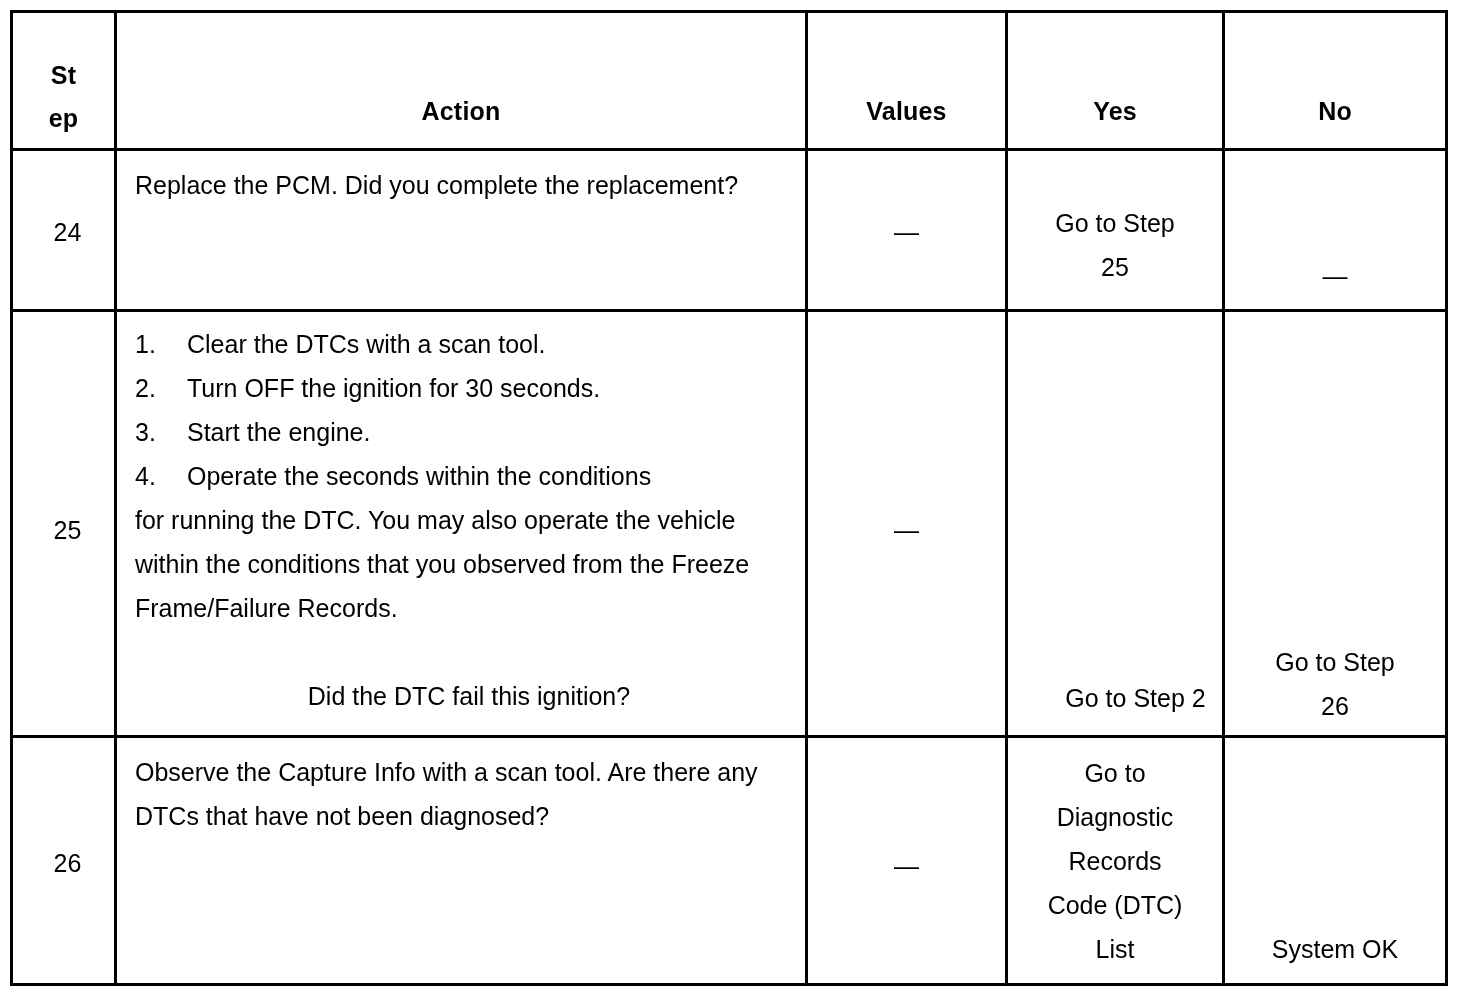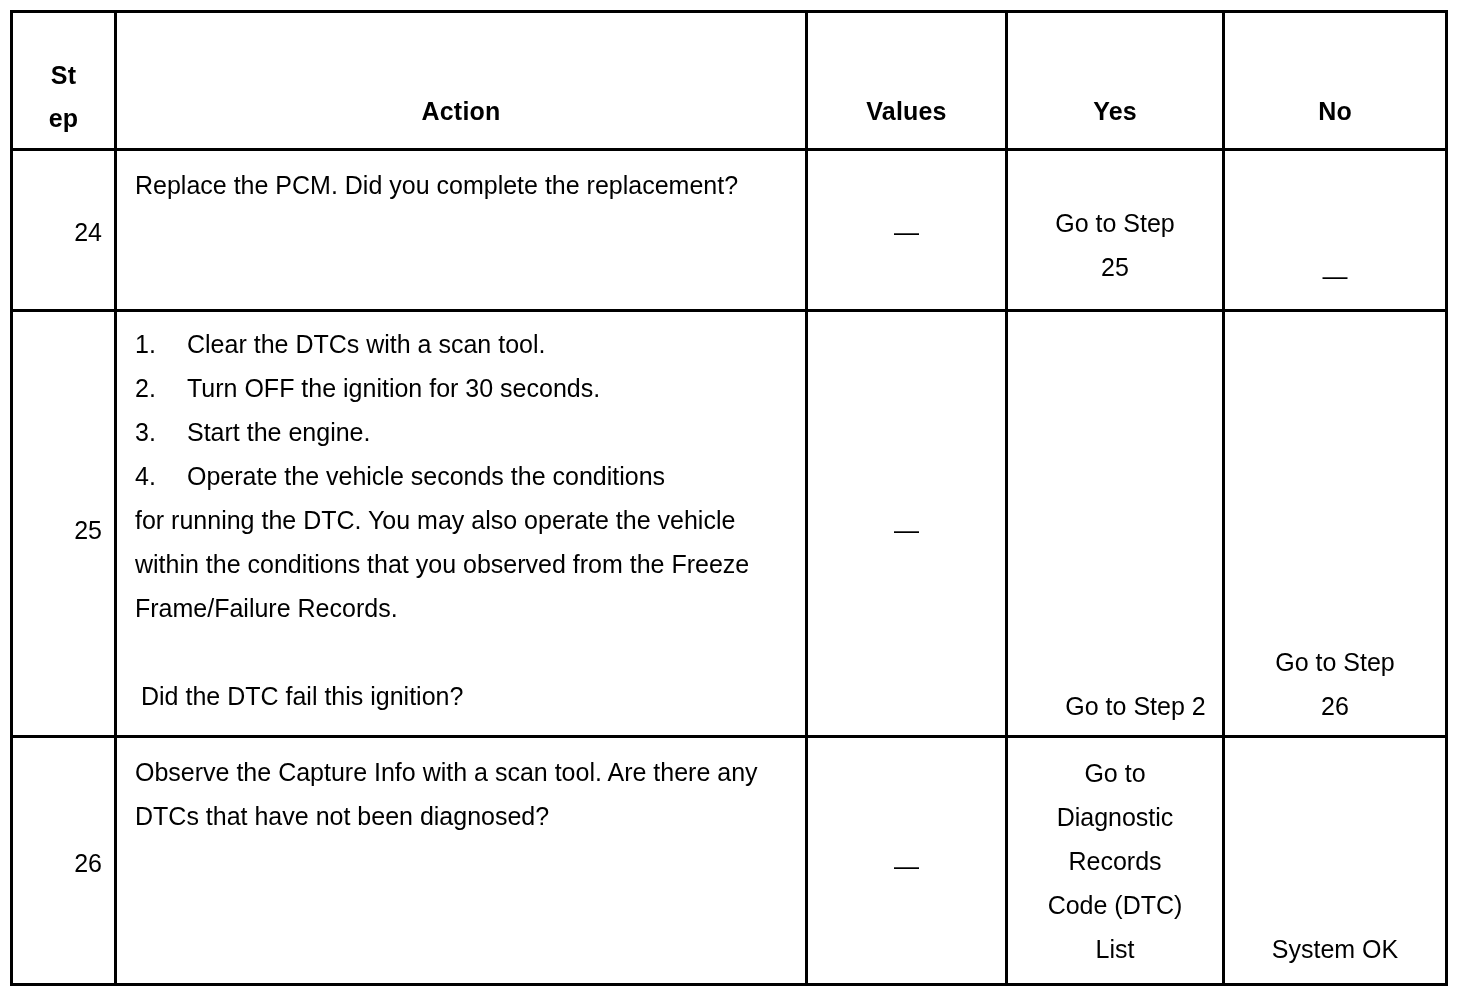--- a/index.html
+++ b/index.html
@@ -67,22 +67,22 @@
     line-height: 43px;
   }
 
   
   .step-cell {
     position: relative;
   }
   .step-num {
     position: absolute;
     left: 0;
-    right: 12px;
-    text-align: right;
+    right: 4px;
+    text-align: center;
     font-size: 25px;
     line-height: 30px;
     padding-left: 12px;
   }
 
   .action-cell {
     position: relative;
     font-size: 25px;
     line-height: 44px;
   }
@@ -135,20 +135,21 @@
   }
   .cont-para {
     line-height: 44px;
   }
   .spacer-line {
     height: 44px;
   }
   .question-line {
     line-height: 44px;
     padding-left: 6px;
+    text-align: center;
   }
 </style>
 </head>
 <body>
 
 <div id="page">
 
   <table class="diag-table">
     <colgroup>
       <col class="col-step">
@@ -215,33 +216,33 @@
               <li>
                 <span class="marker">2.</span>
                 <span>Turn OFF the ignition for 30 seconds.</span>
               </li>
               <li>
                 <span class="marker">3.</span>
                 <span>Start the engine.</span>
               </li>
               <li>
                 <span class="marker">4.</span>
-                <span>Operate the vehicle seconds the conditions</span>
+                <span>Operate the seconds within the conditions</span>
               </li>
             </ol>
             <div class="cont-para">for running the DTC. You may also operate the vehicle within the conditions that you observed from the Freeze Frame/Failure Records.</div>
             <div class="spacer-line"></div>
             <div class="question-line">Did the DTC fail this ignition?</div>
           </div>
         </td>
         <td class="values-cell">
           <div class="centered-block dash" style="top:203px;">—</div>
         </td>
         <td class="yes-cell">
-          <div class="centered-block" style="top:372px;padding-left:41px;">
+          <div class="centered-block" style="top:364px;padding-left:41px;">
             <div>Go to Step 2</div>
           </div>
         </td>
         <td class="no-cell">
           <div class="centered-block" style="top:328px;">
             <div>Go to Step</div>
             <div>26</div>
           </div>
         </td>
       </tr>

